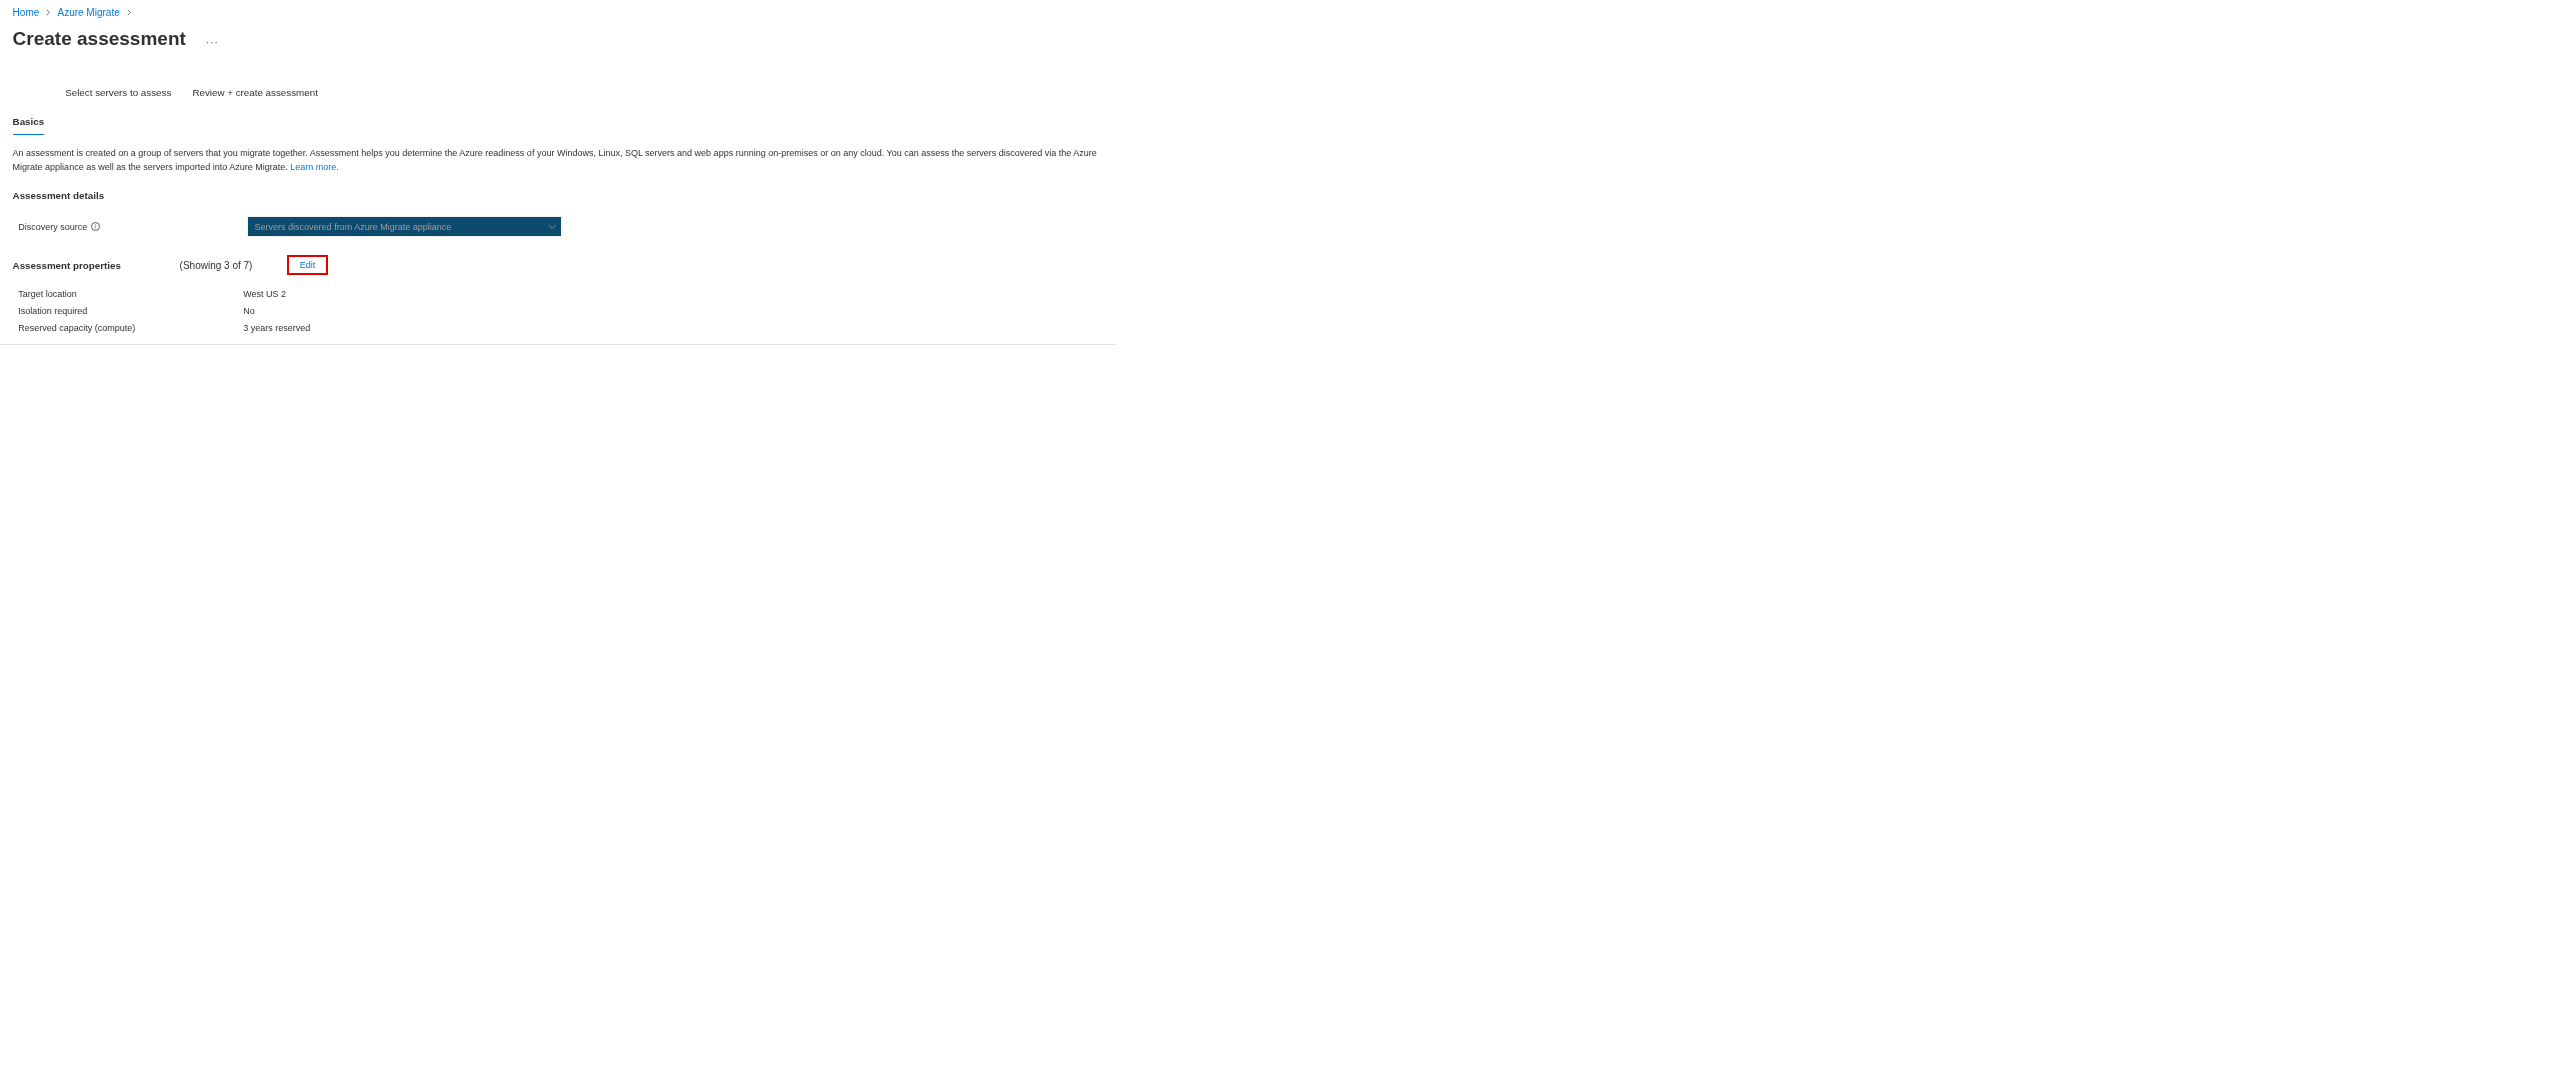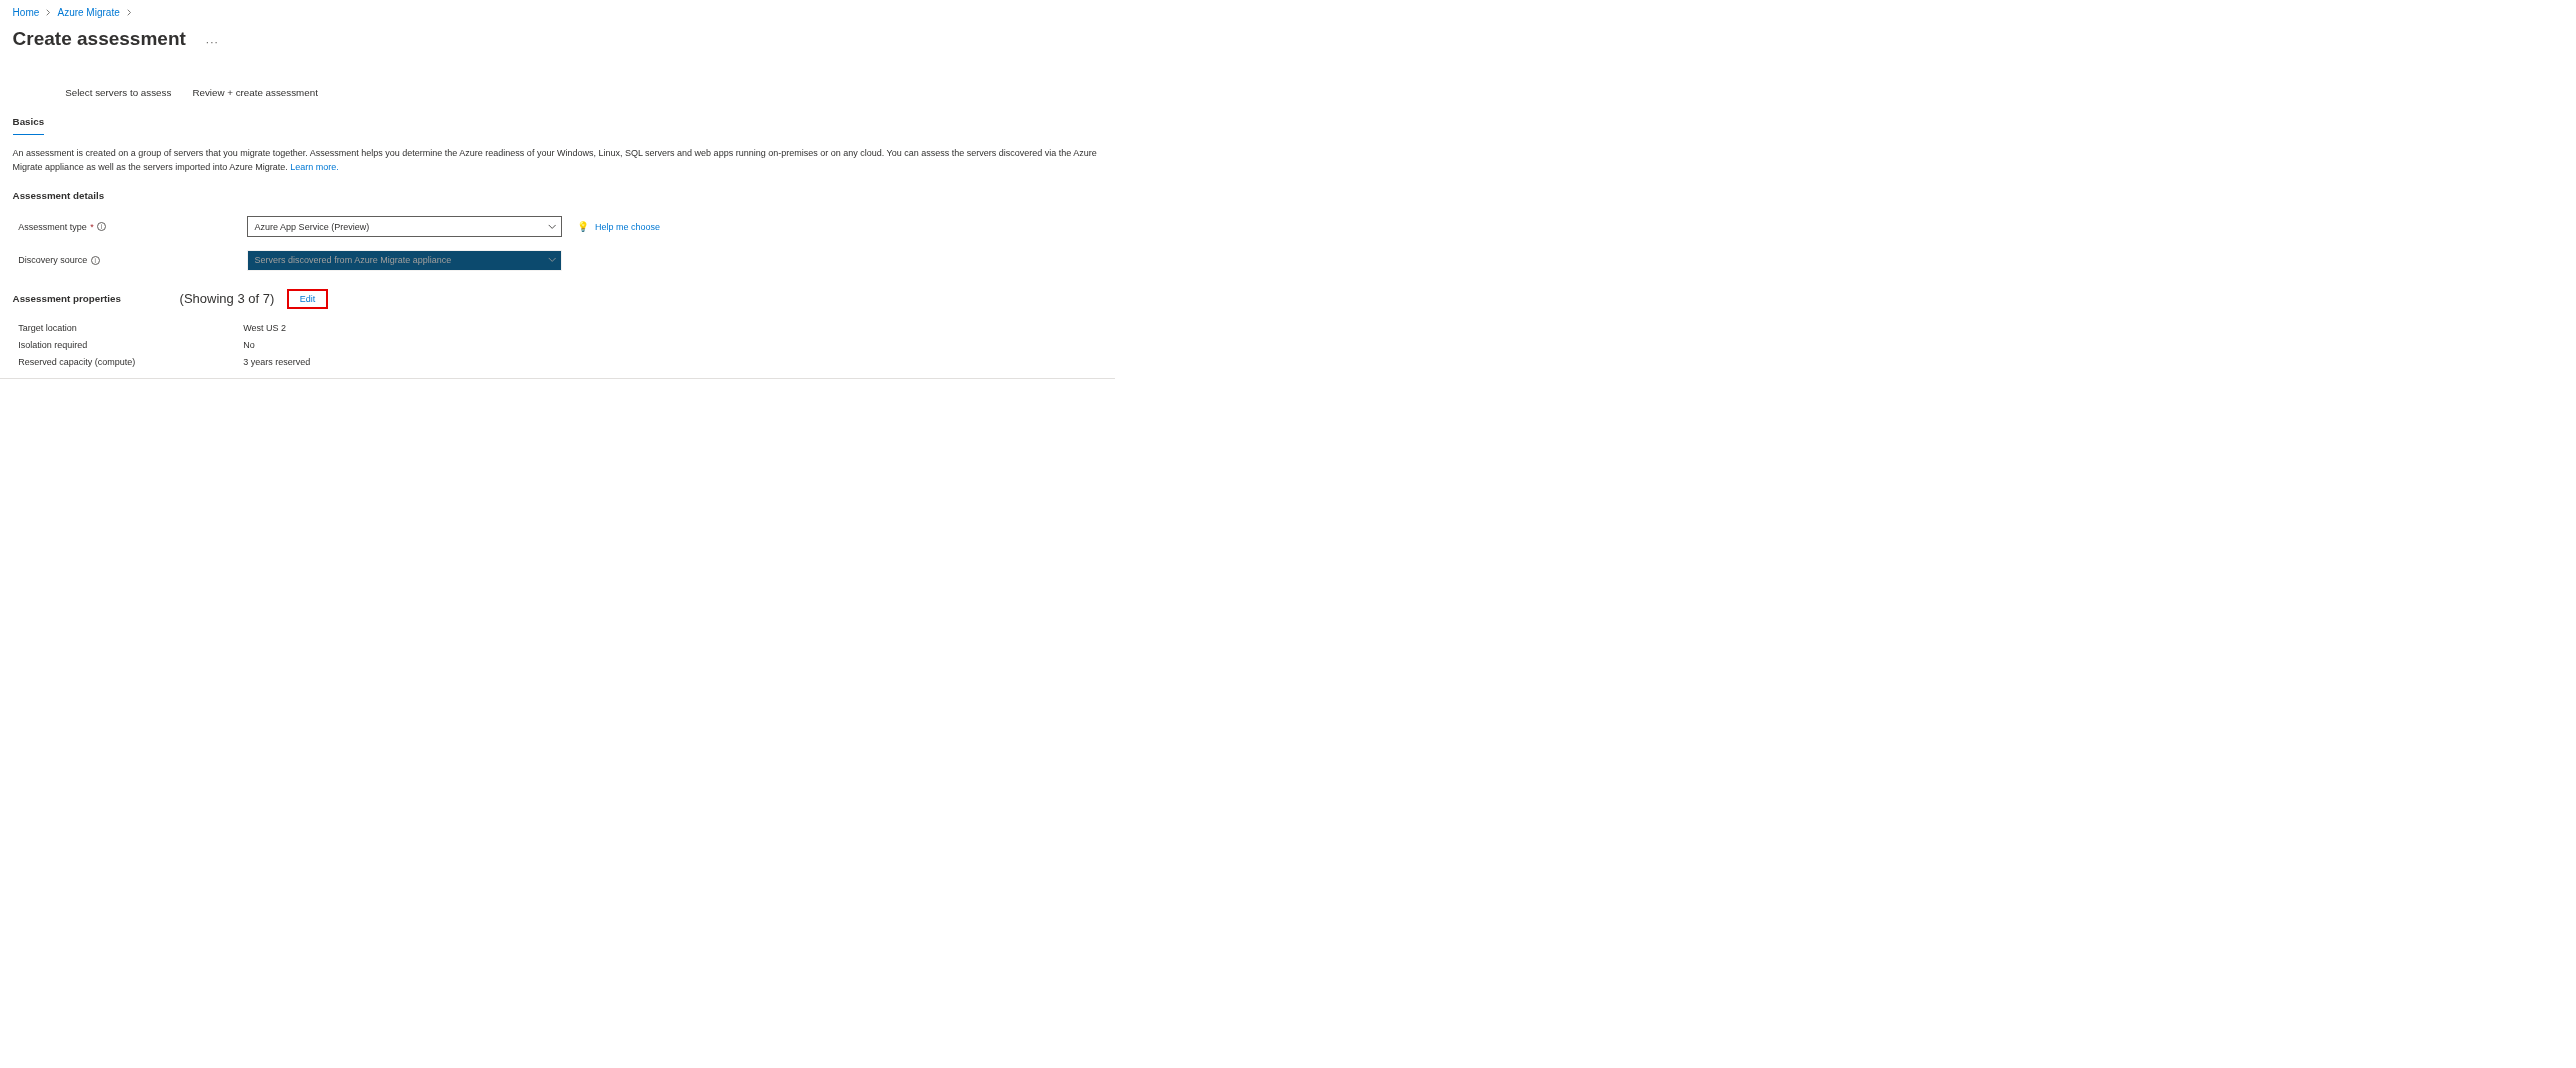--- a/index.html
+++ b/index.html
@@ -173,21 +173,21 @@
       margin-top: 18px;
       margin-bottom: 14px;
     }
     .props-title {
       font-size: 9.8px;
       font-weight: 600;
       color: #323130;
       width: 167px;
     }
     .props-showing {
-      font-size: 13px;
+      font-size: 10px;
       color: #323130;
       width: 107px;
     }
     .edit-box {
       border: 2.1px solid #e60000;
       padding: 2.8px 11.2px;
     }
     .edit-link {
       color: #0078d4;
       text-decoration: none;
@@ -273,41 +273,20 @@
     <div class="tab">Review + create assessment</div>
   </div>
 
   <p class="description">
     <span>An assessment is created on a group of servers that you migrate together. Assessment helps you determine the Azure readiness of your Windows, Linux, SQL servers and web apps running on-premises or on any cloud. You can assess the servers discovered via the Azure Migrate appliance as well as the servers imported into Azure Migrate. </span>
     <a>Learn more.</a>
   </p>
 
   <div class="section-header">Assessment details</div>
 
-  <div class="form-row">
-    <div class="form-label">
-      <span>Assessment type</span>
-      <span class="required">*</span>
-      <span class="info-icon">i</span>
-    </div>
-    <div class="select-wrap">
-      <div class="select-box">
-        <span>Azure App Service (Preview)</span>
-      </div>
-      <span class="chevron">
-        <svg width="8.4" height="5.6" viewBox="0 0 12 8">
-            <path d="M1 1 L6 6 L11 1" stroke="#323130" stroke-width="1.2" fill="none"></path>
-          </svg>
-      </span>
-    </div>
-    <div class="help-choose">
-      <span class="bulb-icon">💡</span>
-      <a>Help me choose</a>
-    </div>
-  </div>
 
   <div class="form-row">
     <div class="form-label">
       <span>Discovery source</span>
       <span class="info-icon">i</span>
     </div>
     <div class="select-wrap">
       <div class="select-box disabled">
         <span>Servers discovered from Azure Migrate appliance</span>
       </div>

